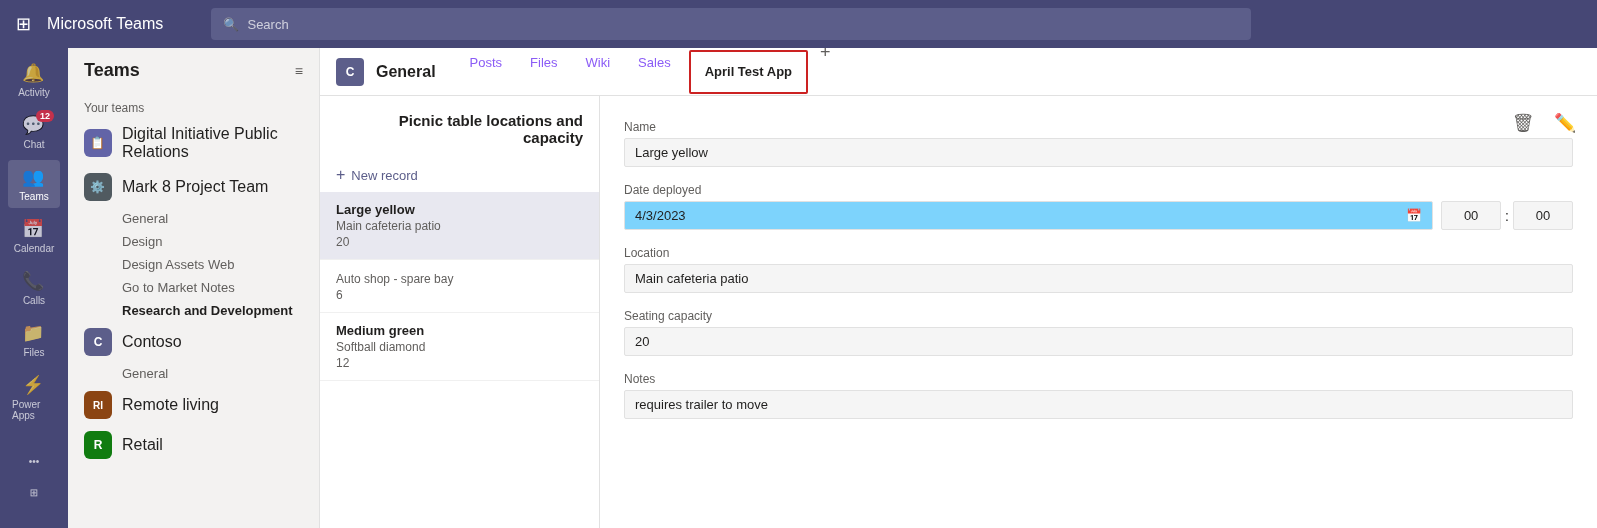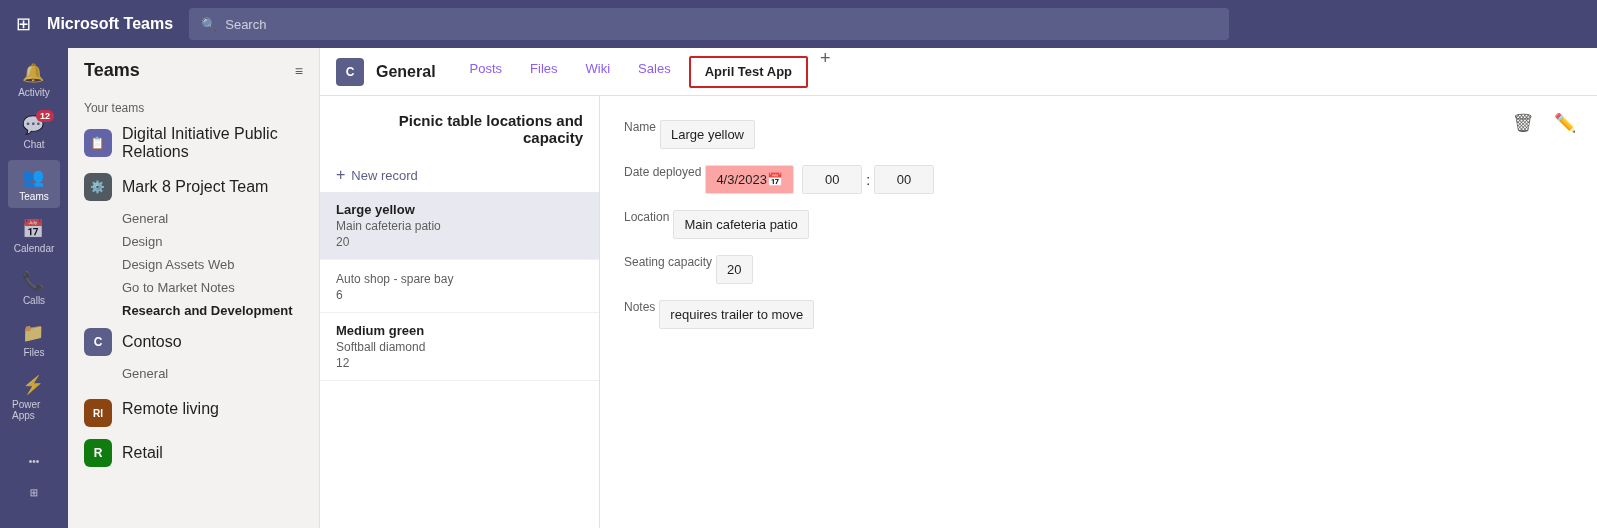--- a/index.html
+++ b/index.html
@@ -11,21 +11,21 @@
     .top-bar {
       background: #464775;
       height: 48px;
       display: flex;
       align-items: center;
       padding: 0 12px;
       gap: 12px;
       flex-shrink: 0;
     }
     .top-bar-grid-icon { color: white; font-size: 18px; cursor: pointer; padding: 4px; }
-    .top-bar-title { color: white; font-size: 16px; font-weight: 700; margin-right: 4px; }
+    .top-bar-title { color: white; font-size: 16px; font-weight: 400; margin-right: 36px; }
     .search-bar {
       flex: 1;
       max-width: 1040px;
       background: #5c5e8a;
       border-radius: 4px;
       display: flex;
       align-items: center;
       padding: 0 12px;
       height: 32px;
       gap: 8px;
@@ -171,21 +171,21 @@
       font-size: 13px;
       color: #8b5cf6;
       cursor: pointer;
       border-bottom: 2px solid transparent;
     }
     .channel-tab.april-test {
       border: 2px solid #cc2222;
       color: #201f1e;
       font-weight: 600;
       margin: 8px 4px;
-      height: 32px;
+      height: 44px;
       border-radius: 2px;
     }
     .add-tab { color: #605e5c; font-size: 18px; cursor: pointer; padding: 0 8px; }
 
     
     .app-content { display: flex; flex: 1; overflow: hidden; }
 
     
     .records-panel {
       width: 280px;
@@ -238,37 +238,37 @@
       gap: 12px;
     }
     .detail-action-btn {
       color: #605e5c;
       font-size: 18px;
       cursor: pointer;
       padding: 4px;
     }
 
     .detail-fields { display: flex; flex-direction: column; gap: 16px; margin-top: 8px; }
-    .field-group { display: flex; gap: 4px; }
+    .field-group { display: flex; flex-direction: column; gap: 4px; }
     .field-label { font-size: 12px; color: #605e5c; }
     .field-value {
       background: #f5f5f5;
       border: 1px solid #e1e1e1;
       border-radius: 2px;
       padding: 6px 10px;
       font-size: 13px;
       color: #201f1e;
     }
     .date-field-row {
       display: flex;
       align-items: center;
       gap: 8px;
     }
     .date-field-value {
-      background: #fca5a5;
+      background: #7dd3fc;
       border: 1px solid #e1e1e1;
       border-radius: 2px;
       padding: 6px 10px;
       font-size: 13px;
       color: #201f1e;
       flex: 1;
       display: flex;
       align-items: center;
       justify-content: space-between;
     }
@@ -381,21 +381,21 @@
           <span>C</span>
         </div>
         <span class="team-name">Contoso</span>
         <span class="team-more">•••</span>
       </div>
       <div class="channel-list">
         <div class="channel-item">General</div>
       </div>
 
       <div class="team-item">
-        <div class="team-avatar" style="background:#8b4513; font-size:10px;margin-top:8px;">
+        <div class="team-avatar" style="background:#8b4513; font-size:10px;">
           <span>RI</span>
         </div>
         <span class="team-name">Remote living</span>
         <span class="team-more">•••</span>
       </div>
 
       <div class="team-item">
         <div class="team-avatar" style="background:#107c10;">
           <span>R</span>
         </div>

